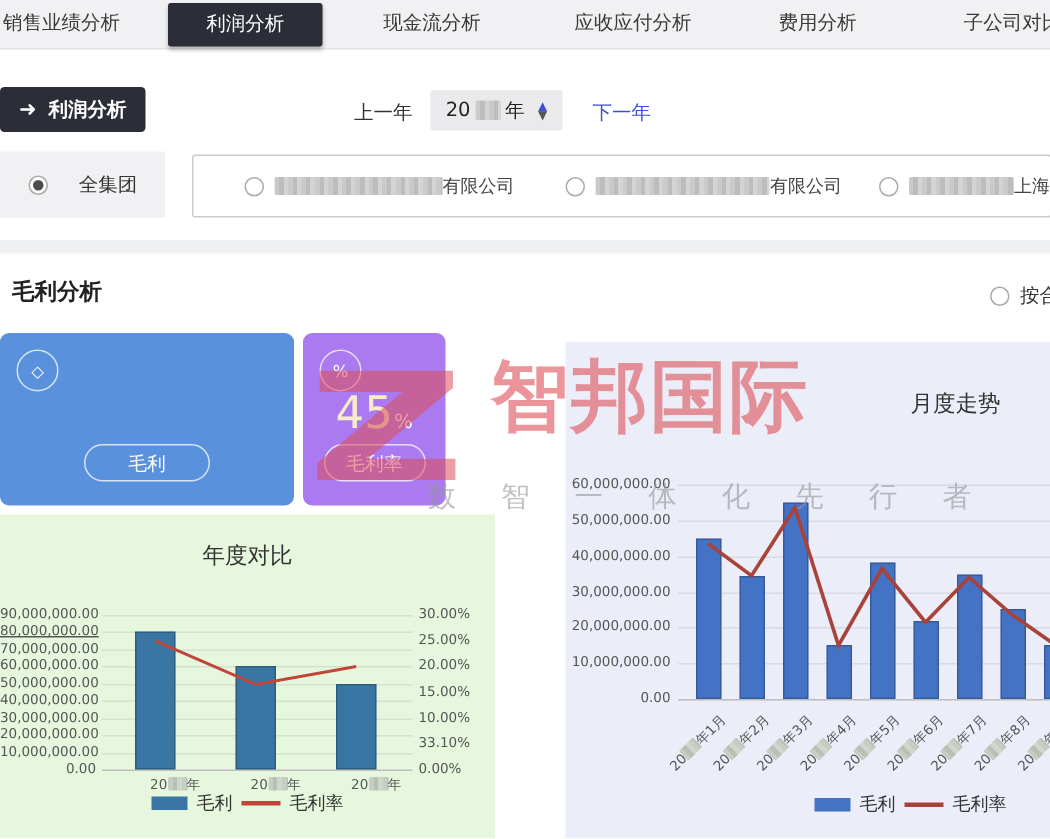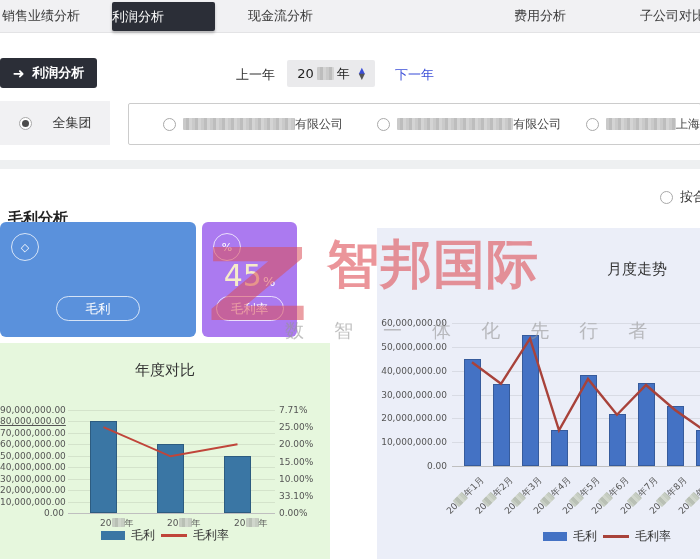--- a/index.html
+++ b/index.html
@@ -1,21 +1,21 @@
 <!DOCTYPE html>
 <html><head>
 <meta charset="utf-8">
 <style>
   html,body{margin:0;padding:0;background:#fff;}
   .screen{position:relative;width:700px;height:559px;overflow:hidden;background:#fff;
           font-family:"DejaVu Sans","Liberation Sans",sans-serif;color:#333;}
 
   
   .nav{position:absolute;left:0;top:0;width:700px;height:32px;background:#f1f1f3;border-bottom:1px solid #e3e3e5;}
-  .nav-tab{position:absolute;top:0;height:32px;line-height:32px;font-size:13px;color:#3a3a3a;cursor:pointer;white-space:nowrap;}
+  .nav-tab{position:absolute;top:0;height:32px;line-height:32px;text-align:center;font-size:13px;color:#3a3a3a;cursor:pointer;white-space:nowrap;}
   .nav-tab.active{top:2px;height:29px;line-height:29px;background:#2b2e37;color:#fff;border-radius:2px;box-shadow:0 2px 3px rgba(0,0,0,.25);}
 
   
   .badge{position:absolute;left:0;top:58px;width:97px;height:30px;background:#2b2e37;border-radius:3px;
          color:#fff;display:flex;align-items:center;justify-content:center;gap:8px;font-size:13px;font-weight:bold;}
   .badge .arr{font-size:14px;font-weight:bold;}
   .prev-year{position:absolute;left:236px;top:66px;font-size:13px;color:#333;cursor:pointer;}
   .year-box{position:absolute;left:287px;top:60px;width:88px;height:27px;background:#eaeaec;border-radius:2px;
             display:flex;align-items:center;justify-content:center;gap:3px;font-size:13px;color:#222;cursor:pointer;}
   .spin{display:flex;flex-direction:column;line-height:6px;margin-left:6px;}
@@ -31,21 +31,21 @@
   .comp{display:flex;align-items:center;gap:7px;font-size:12px;color:#444;white-space:nowrap;}
   .comp1{margin-left:34px;width:230px;}
   .comp2{width:224px;}
   .comp3{width:120px;}
   .radio{width:13px;height:13px;border:1px solid #a9a9a9;border-radius:50%;display:inline-block;background:#fff;position:relative;flex:none;box-sizing:border-box;}
   .radio.checked::after{content:"";position:absolute;left:2px;top:2px;right:2px;bottom:2px;background:#4c4c4c;border-radius:50%;}
 
   .divider{position:absolute;left:0;top:160px;width:700px;height:9px;background:#eef0f1;}
 
   
-  .sec-title{position:absolute;left:8px;top:185px;font-size:15px;font-weight:bold;color:#222;margin-top:24px;}
+  .sec-title{position:absolute;left:8px;top:185px;font-size:15px;font-weight:bold;color:#222;}
   .sec-right{position:absolute;left:660px;top:188px;display:flex;align-items:center;gap:7px;font-size:13px;color:#333;white-space:nowrap;}
 
   
   .card{position:absolute;top:222px;height:115px;border-radius:6px;color:#fff;z-index:10;}
   .card-blue{left:0;width:196px;background:#5a91dc;}
   .card-purple{left:202px;width:95px;background:#ab7af0;}
   .card .cicon{position:absolute;left:11px;top:11px;width:26px;height:26px;border:1px solid rgba(255,255,255,.75);
                border-radius:50%;display:flex;align-items:center;justify-content:center;font-size:11px;color:#fff;}
   .vrow{position:absolute;left:0;top:36px;width:100%;display:flex;align-items:baseline;justify-content:center;white-space:nowrap;}
   .card-blue .vmain{font-size:34px;letter-spacing:-1px;}
@@ -97,20 +97,21 @@
 </style>
 </head>
 <body>
 
 <div class="screen">
 
   <div class="nav">
     <div class="nav-tab" style="left:2px;width:76px;">销售业绩分析</div>
     <div class="nav-tab active" style="left:112px;width:103px;">利润分析</div>
     <div class="nav-tab" style="left:248px;width:80px;">现金流分析</div>
+    <div class="nav-tab" style="left:376px;width:92px;">应收应付分析</div>
     <div class="nav-tab" style="left:514px;width:62px;">费用分析</div>
     <div class="nav-tab" style="left:640px;width:70px;">子公司对比</div>
   </div>
 
   <div class="badge">
     <span class="arr">➜</span>
     <span>利润分析</span>
   </div>
   <span class="prev-year">上一年</span>
   <div class="year-box">
@@ -191,21 +192,21 @@
         <div class="gridline" style="left: 68px; top: 78.4444px; width: 207px;"></div>
         <div class="ytick" style="left: 0px; top: 73.4444px; width: 64px; text-decoration: underline;">80,000,000.00</div>
         <div class="gridline" style="left: 68px; top: 67px; width: 207px;"></div>
         <div class="ytick" style="left: 0px; top: 62px; width: 64px;">90,000,000.00</div>
         <div class="ytick ytick-r" style="left: 279px; top: 165px; width: 46px;">0.00%</div>
         <div class="ytick ytick-r" style="left: 279px; top: 147.833px; width: 46px;">33.10%</div>
         <div class="ytick ytick-r" style="left: 279px; top: 130.667px; width: 46px;">10.00%</div>
         <div class="ytick ytick-r" style="left: 279px; top: 113.5px; width: 46px;">15.00%</div>
         <div class="ytick ytick-r" style="left: 279px; top: 96.3333px; width: 46px;">20.00%</div>
         <div class="ytick ytick-r" style="left: 279px; top: 79.1667px; width: 46px;">25.00%</div>
-        <div class="ytick ytick-r" style="left: 279px; top: 62px; width: 46px;">7.71%</div>
+        <div class="ytick ytick-r" style="left: 279px; top: 62px; width: 46px;">30.00%</div>
         <div class="axisline" style="left: 68px; top: 170px; width: 207px;"></div>
         <div class="bar" style="left: 90px; top: 78.4444px; width: 27px; height: 91.5556px; background: rgb(58, 118, 164); border: 1px solid rgba(0, 0, 0, 0.22);"></div>
         <div class="bar" style="left: 157px; top: 101.333px; width: 27px; height: 68.6667px; background: rgb(58, 118, 164); border: 1px solid rgba(0, 0, 0, 0.22);"></div>
         <div class="bar" style="left: 224px; top: 112.778px; width: 27px; height: 57.2222px; background: rgb(58, 118, 164); border: 1px solid rgba(0, 0, 0, 0.22);"></div>
         <div class="xlab" style="left: 73.5px; top: 174px; width: 60px;">20<span class="mosaic m-ax"></span>年</div>
         <div class="xlab" style="left: 140.5px; top: 174px; width: 60px;">20<span class="mosaic m-ax"></span>年</div>
         <div class="xlab" style="left: 207.5px; top: 174px; width: 60px;">20<span class="mosaic m-ax"></span>年</div>
       </div>
     <svg id="c1-svg" class="chart-svg" width="330" height="216" viewBox="0 0 330 216">
       <polyline id="c1-line" fill="none" stroke-width="2" points="103.5,84.2 170.5,113.3 237.5,101.3" stroke="#c0453a"></polyline>

